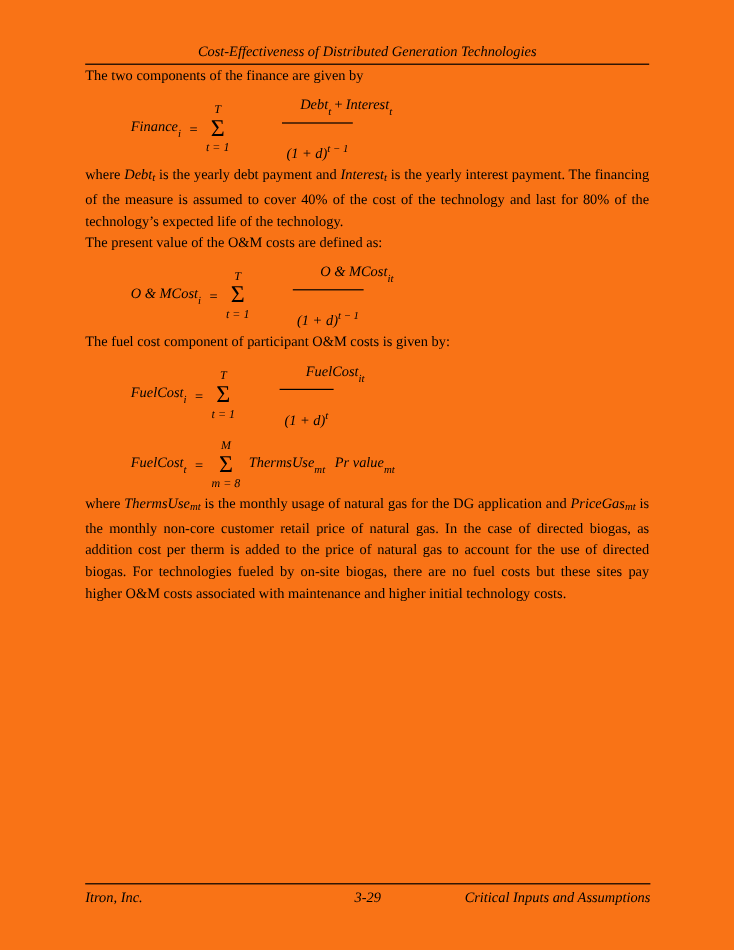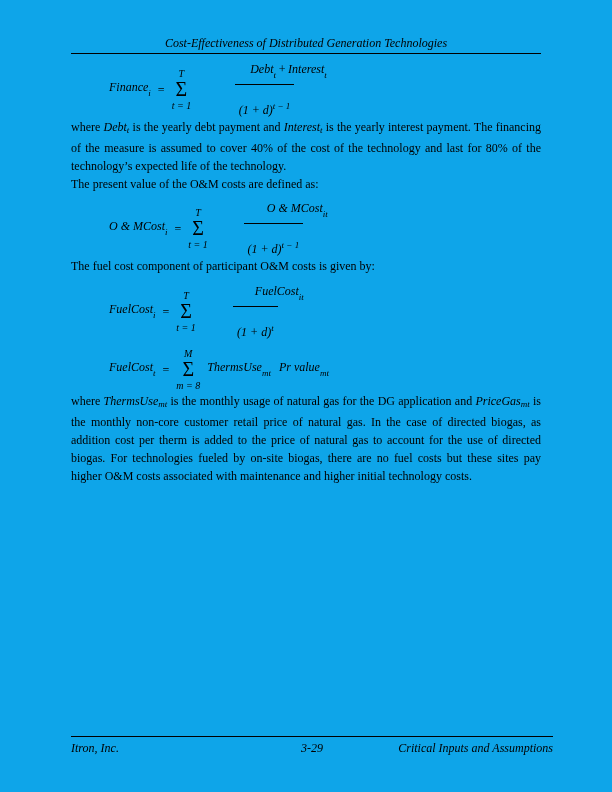--- a/index.html
+++ b/index.html
@@ -1,17 +1,17 @@
 <!DOCTYPE html>
 <html><head>
 <meta charset="utf-8">
 <style>
   html,body { margin:0; padding:0; background:#888; }
   .page {
-    width:612px; height:792px; margin:0 auto; background:#0ea5e9;
+    width:612px; height:792px; margin:0 auto; background:#f97316;
     box-sizing:border-box; padding:0 71px; position:relative;
     font-family:"Liberation Serif","DejaVu Serif",serif;
     font-size:12px; color:#000; line-height:18px;
   }
   
   .hdr { padding-top:36px; text-align:center; font-style:italic; line-height:14px; }
   .hdr-rule { border-bottom:1.5px solid #000; margin-top:3px; }
   
   p.body { margin:0; }
   .just { text-align:justify; }
@@ -31,36 +31,37 @@
   .sig-top { font-size:10px; line-height:11px; }
   .sig-mid { font-style:normal; font-size:20px; line-height:21px; }
   .sig-bot { font-size:10px; line-height:12px; }
   .frac { display:inline-flex; flex-direction:column; align-items:center; }
   .frac .num { padding:0 4px 1px; line-height:15px;margin-left:48px; }
   .frac .den { border-top:1px solid #000; padding:14px 4px 0; line-height:15px; }
   .op { padding:0 2px; }
   .term-gap { margin-left:8px; }
   
   .footer {
-    position:absolute; top:736px; left:71px; right:59px;
+    position:absolute; top:736px; left:71px; right:70px;
     border-top:1.5px solid #000; padding-top:4px;
     display:grid; grid-template-columns:1fr auto 1fr;
     font-style:italic; line-height:14px;
   }
   .footer .fr { text-align:right;padding-left:24px; }
   .footer .fc { text-align:center; }
 </style>
 </head>
 <body>
 
 <div class="page">
 
   <div class="hdr">Cost-Effectiveness of Distributed Generation Technologies</div>
   <div class="hdr-rule"></div>
 
+  <p class="body mt23">The two components of the finance are given by</p>
 
   <div class="formula mt8">
     <span><span>Finance</span><span class="fsub">i</span></span>
     <span class="eq">=</span>
     <span class="sigma-col">
       <span class="sig-top">T</span>
       <span class="sig-mid">Σ</span>
       <span class="sig-bot">t = 1</span>
     </span>
     <span class="frac">

